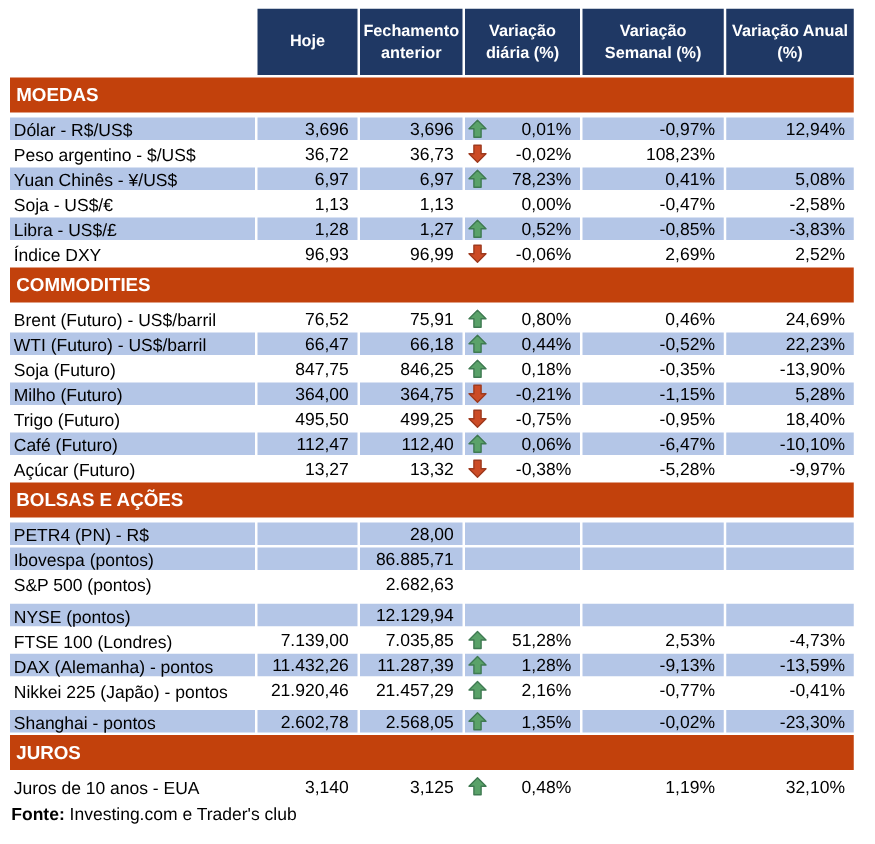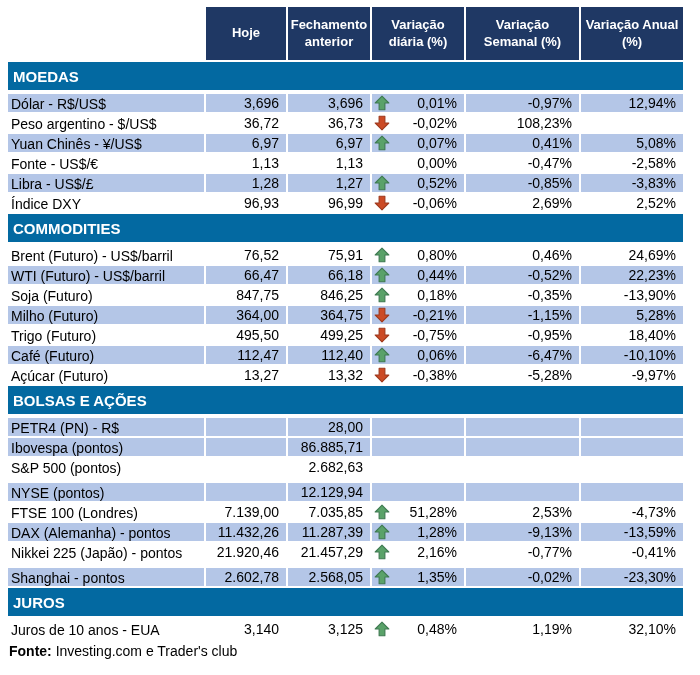--- a/index.html
+++ b/index.html
@@ -25,21 +25,21 @@
     background:#1F3864; color:#ffffff;
     font-weight:bold; font-size:13px; line-height:1.3;
     height:53px;
     display:flex; align-items:center; justify-content:center;
     text-align:center; padding:0 2px; box-sizing:border-box;
   }
   .hcell.empty { background:transparent; }
   
   .section-band {
     width:675px; height:28px;
-    background:#0369a1; color:#ffffff;
+    background:#c2410c; color:#ffffff;
     font-weight:bold; font-size:15px;
     display:flex; align-items:center;
     padding-left:5px; box-sizing:border-box;
     margin-bottom:4px; margin-top:0;
   }
   
   .data-row .cell {
     height:18px;
     display:flex; align-items:center;
     font-size:14px;
@@ -129,37 +129,37 @@
         <div class="cell label">
           <span>Yuan Chinês - ¥/US$</span>
         </div>
         <div class="cell num">
           <span>6,97</span>
         </div>
         <div class="cell num">
           <span>6,97</span>
         </div>
         <div class="cell num vd">
-          <span>0,07%</span>
+          <span>78,23%</span>
           <span class="arrow-wrap">
             <svg width="16" height="16" viewBox="0 0 20 20">
               <path d="M10 1.5 L18.5 10 H13.6 V18.5 H6.4 V10 H1.5 Z" fill="#5AA269" stroke="#3F7A52" stroke-width="1.4" stroke-linejoin="round"></path>
             </svg>
           </span>
         </div>
         <div class="cell num">
           <span>0,41%</span>
         </div>
         <div class="cell num">
           <span>5,08%</span>
         </div>
       </div>
       <div class="grid-row data-row">
         <div class="cell label">
-          <span>Fonte - US$/€</span>
+          <span>Soja - US$/€</span>
         </div>
         <div class="cell num">
           <span>1,13</span>
         </div>
         <div class="cell num">
           <span>1,13</span>
         </div>
         <div class="cell num vd">
           <span>0,00%</span>
         </div>

